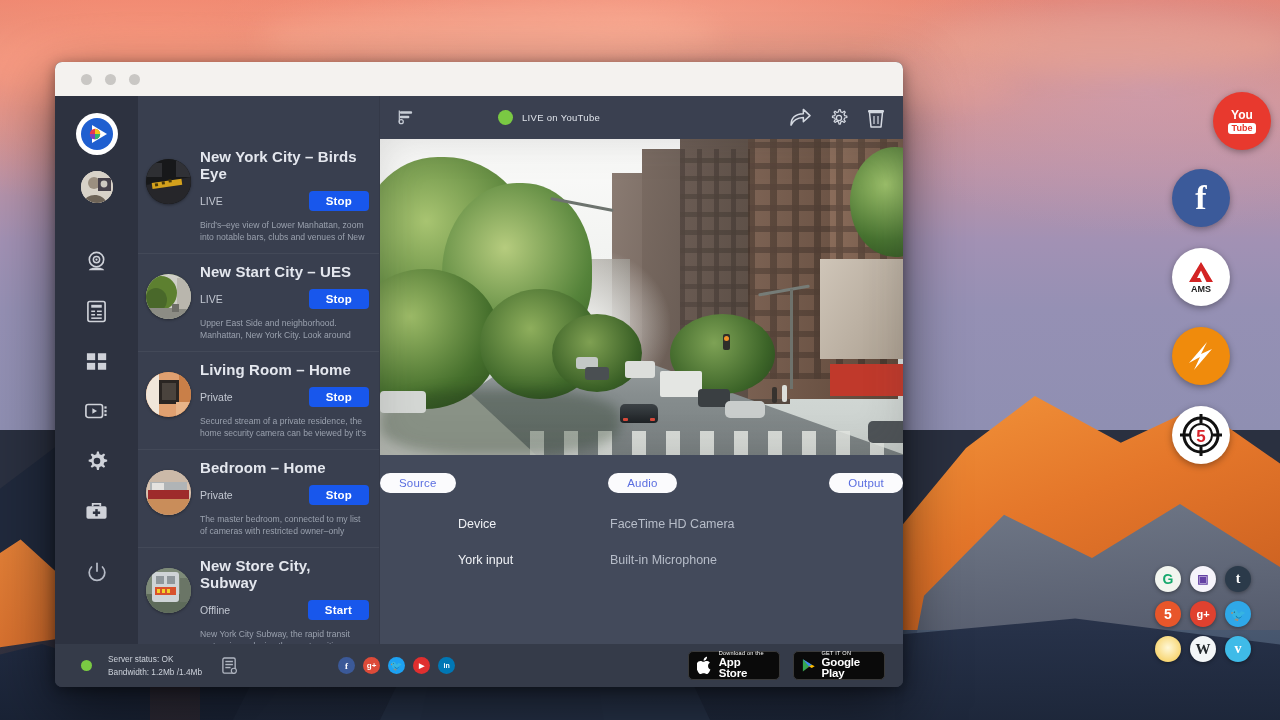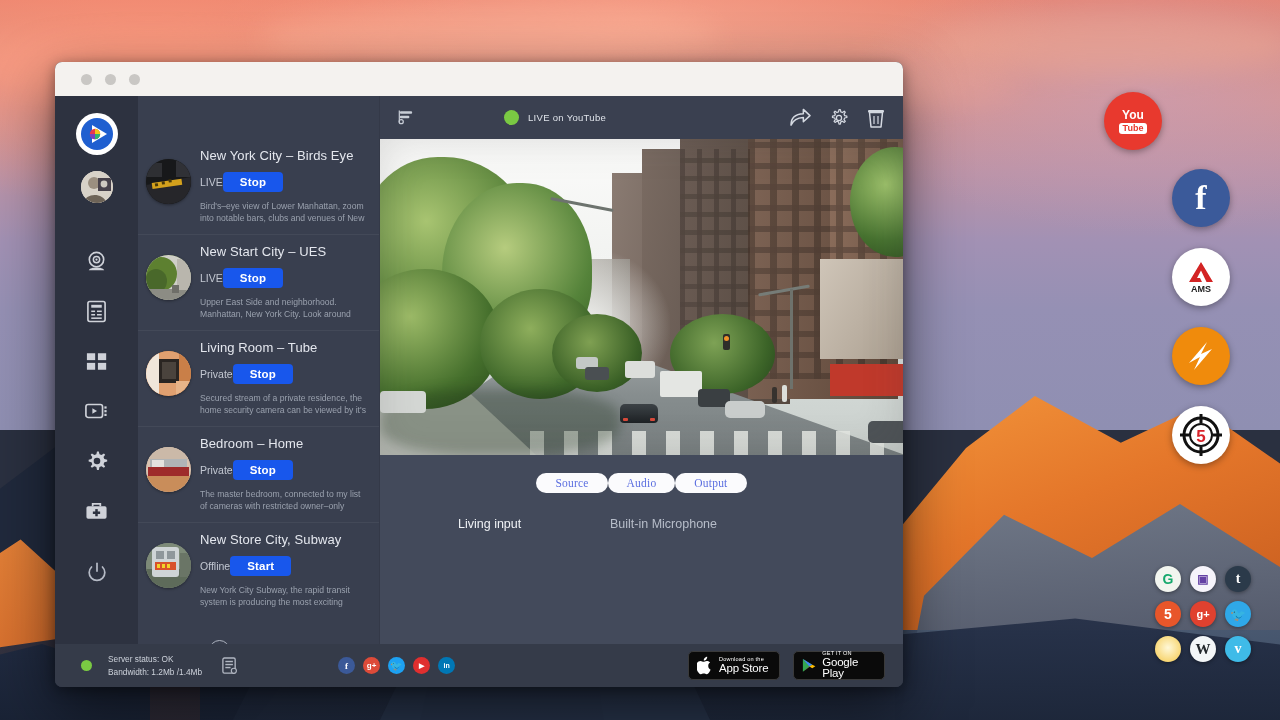--- a/index.html
+++ b/index.html
@@ -92,22 +92,22 @@
     display:flex; padding:9px 10px 9px 8px; gap:9px;
     border-bottom:1px solid rgba(255,255,255,.055);
     position:relative;
   }
   .cam-thumb {
     width:45px; height:45px; border-radius:50%; flex:none;
     margin-top:11px; overflow:hidden; position:relative;
     box-shadow:0 1px 3px rgba(0,0,0,.4);
   }
   .cam-info { flex:1; min-width:0; }
-  .cam-title { color:#e4e7ee; font-size:13px; margin-bottom:9px; letter-spacing:.1px; }
-  .cam-row { display:flex; align-items:center; margin-bottom:8px; }
+  .cam-title { color:#e4e7ee; font-size:15px; margin-bottom:9px; letter-spacing:.1px;font-weight:bold; }
+  .cam-row { display:flex; align-items:center; justify-content:space-between; margin-bottom:8px; }
   .cam-status { color:#c3c8d2; font-size:10.5px; }
   .cam-btn {
     background:#1857ec; color:#fff; font-size:11.5px; font-weight:bold;
     border:none; border-radius:4px; padding:4px 17px; cursor:pointer;
     letter-spacing:.2px;
   }
   .cam-desc {
     color:#9aa1ae; font-size:8.6px; line-height:1.42;
     max-height:25px; overflow:hidden;
   }
@@ -119,42 +119,42 @@
     width:21px; height:21px; border-radius:50%; border:1.4px solid #aeb4c0;
     display:flex; align-items:center; justify-content:center;
     color:#ccd1da; font-size:13px; line-height:1;
   }
   .addcam-label { color:#e2e5ec; font-size:12.5px; }
 
   
   .main { flex:1; background:#434a5b; display:flex; flex-direction:column; min-width:0; }
   .toolbar {
     height:43px; flex:none; display:flex; align-items:center;
-    padding:0 18px; gap:20px; background:#3a4050;
+    padding:0 18px; gap:14px; background:#3a4050;
   }
   .tb-left { display:flex; align-items:center; width:86px; }
   .tb-center { flex:1; display:flex; align-items:center; gap:9px; }
   .live-dot { width:15px; height:15px; border-radius:50%; background:#7ac943; }
   .live-label { color:#dfe3ea; font-size:9.5px; letter-spacing:.3px; }
   .tb-right { display:flex; align-items:center; gap:18px; }
   .tb-ico { cursor:pointer; opacity:.92; display:flex; }
 
   
   .video {
     height:316px; flex:none; margin:0; position:relative; overflow:hidden;
     background:#cfd6da;
   }
   .v-sky {
     position:absolute; left:0; top:0; width:100%; height:100%;
     background:linear-gradient(180deg,#fbfbfa 0%,#f2f3f1 38%,#e4e7e4 55%,#d5dbd8 70%,#c9cfcc 100%);
   }
   .v-el { position:absolute; }
 
   
-  .tabs { display:flex; justify-content:center; padding:18px 0 0 0;font-family:Liberation Serif, serif; }
+  .tabs { display:flex; justify-content:space-between; gap:33px; padding:18px 0 0 0; }
   .tab {
     background:#fbfbfd; color:#5b6ee0; font-size:11.5px;
     border-radius:12px; padding:4px 19px; cursor:pointer; letter-spacing:.2px;
   }
   .details { padding:24px 0 0 78px; }
   .det-row { display:flex; margin-bottom:22px; }
   .det-label { width:152px; color:#f0f2f6; font-size:12.5px; }
   .det-value { color:#b7bdc9; font-size:12.5px; }
 
   
@@ -172,21 +172,21 @@
     color:#fff; font-size:9px; font-weight:bold; cursor:pointer;
   }
   .sb-stores { margin-left:auto; display:flex; gap:13px; }
   .store {
     background:#0a0a0a; border-radius:5px; height:29px; width:92px;
     display:flex; align-items:center; gap:6px; padding:0 8px;
     cursor:pointer; border:1px solid #3a3a3a;
   }
   .store-txt { display:flex; flex-direction:column; line-height:1; }
   .store-top { color:#fff; font-size:5.6px; letter-spacing:.2px; }
-  .store-bot { color:#fff; font-size:11.5px; font-weight:normal; letter-spacing:-.2px; }
+  .store-bot { color:#fff; font-size:11.5px; font-weight:bold; letter-spacing:-.2px; }
 </style>
 </head>
 <body>
 
 <div class="wallpaper">
   <div class="wp-sky"></div>
   <div class="wp-cloud" style="left:-40px;top:30px;width:380px;height:70px;background:#ff9f84;"></div>
   <div class="wp-cloud" style="left:260px;top:8px;width:460px;height:58px;background:#ffb49a;"></div>
   <div class="wp-cloud" style="left:600px;top:60px;width:420px;height:50px;background:#e8a397;"></div>
   <div class="wp-cloud" style="left:930px;top:14px;width:360px;height:62px;background:#f0a892;"></div>
@@ -204,21 +204,21 @@
 
     <div class="wp-m" style="left:420px;top:120px;width:230px;height:300px;background:#232d42;clip-path:polygon(30% 0%,62% 8%,80% 100%,0% 100%);opacity:.82;"></div>
 
     <div class="wp-m" style="left:880px;top:70px;width:430px;height:260px;background:linear-gradient(160deg,#f59a3d 0%,#e4762a 48%,#c45a1e 100%);clip-path:polygon(0% 100%,4% 62%,20% 30%,36% 10%,56% 28%,74% 14%,100% 44%,100% 100%);"></div>
     <div class="wp-m" style="left:900px;top:150px;width:400px;height:270px;background:linear-gradient(175deg,#6f8299,#3b4a63);clip-path:polygon(0% 100%,6% 54%,26% 24%,48% 40%,70% 20%,100% 48%,100% 100%);opacity:.92;"></div>
 
     <div class="wp-m" style="left:0;top:290px;width:1280px;height:130px;background:linear-gradient(180deg,#26314a,#1a2336);clip-path:polygon(0% 100%,0% 44%,14% 24%,30% 40%,48% 20%,66% 38%,84% 22%,100% 42%,100% 100%);opacity:.9;"></div>
     <div class="wp-m" style="left:380px;top:150px;width:330px;height:270px;background:#2c3850;clip-path:polygon(40% 0%,70% 22%,100% 100%,0% 100%);opacity:.6;"></div>
   </div>
 
-  <div class="desk-ico" style="left:1104px;top:92px;width:58px;height:58px;background:#e8392e;flex-direction:column;line-height:1;">
+  <div class="desk-ico" style="left:1213px;top:92px;width:58px;height:58px;background:#e8392e;flex-direction:column;line-height:1;">
     <span style="font-size:12px;font-weight:bold;">You</span>
     <span style="font-size:9px;font-weight:bold;background:#fff;color:#e8392e;border-radius:3px;padding:1px 4px;margin-top:2px;">Tube</span>
   </div>
   <div class="desk-ico" style="left:1172px;top:169px;width:58px;height:58px;background:#3b5a9a;font-size:34px;font-family:'Liberation Serif',serif;">
     <span>f</span>
   </div>
   <div class="desk-ico" style="left:1172px;top:327px;width:58px;height:58px;background:#f08b0c;">
     <svg width="40" height="40" viewBox="0 0 40 40">
       <path d="M8 27 L26 6 L20 18 L31 13 L13 34 L19 21 Z" fill="#fff"></path>
     </svg>
@@ -397,21 +397,21 @@
             <svg width="45" height="45" viewBox="0 0 45 45">
               <rect width="45" height="45" fill="#e0a070"></rect>
               <rect x="0" y="0" width="13" height="45" fill="#f0e6da"></rect>
               <rect x="13" y="8" width="20" height="24" fill="#2a2522"></rect>
               <rect x="16" y="11" width="14" height="17" fill="#4a433d"></rect>
               <rect x="33" y="0" width="12" height="45" fill="#c97f48"></rect>
               <rect x="30" y="30" width="15" height="15" fill="#e8b488"></rect>
             </svg>
           </div>
           <div class="cam-info">
-            <div class="cam-title">Living Room – Tube</div>
+            <div class="cam-title">Living Room – Home</div>
             <div class="cam-row">
               <span class="cam-status">Private</span>
               <button class="cam-btn">Stop</button>
             </div>
             <div class="cam-desc">Secured stream of a private residence, the home security camera can be viewed by it's creator ...</div>
           </div>
         </div>
 
         <div class="cam">
           <div class="cam-thumb" style="background:linear-gradient(150deg,#c9b3a4,#6b4a3a);">
@@ -566,21 +566,25 @@
       </div>
 
       <div class="tabs">
         <div class="tab">Source</div>
         <div class="tab">Audio</div>
         <div class="tab">Output</div>
       </div>
 
       <div class="details">
         <div class="det-row">
-          <div class="det-label">Living input</div>
+          <div class="det-label">Device</div>
+          <div class="det-value">FaceTime HD Camera</div>
+        </div>
+        <div class="det-row">
+          <div class="det-label">York input</div>
           <div class="det-value">Built-in Microphone</div>
         </div>
       </div>
     </div>
   </div>
 
   <div class="statusbar">
     <div class="sb-dot"></div>
     <div>
       <div class="sb-text">Server status: OK</div>

